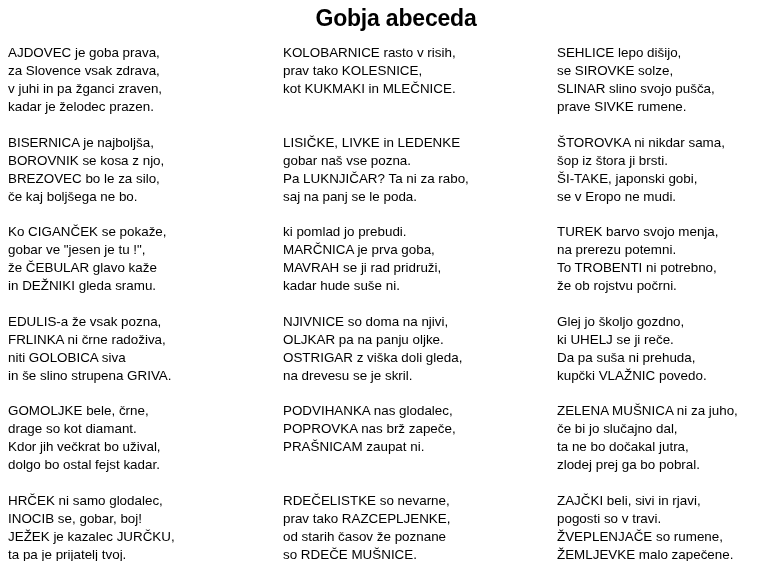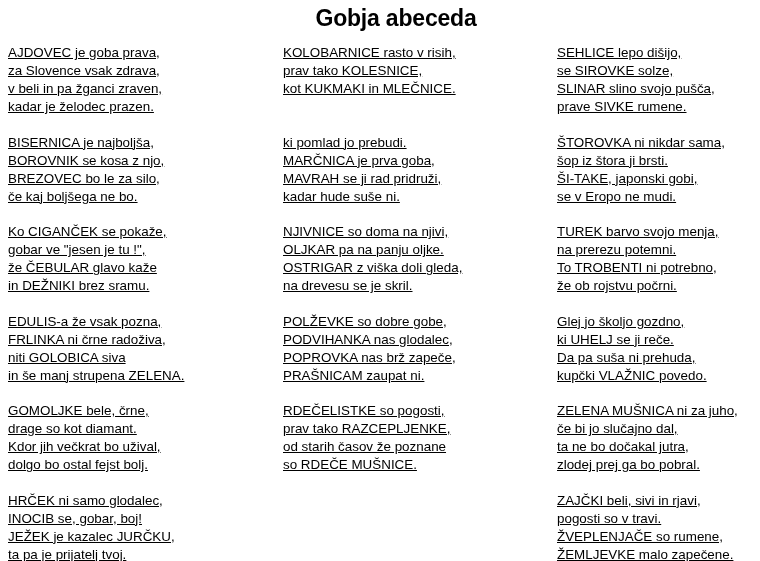--- a/index.html
+++ b/index.html
@@ -9,96 +9,101 @@
     }
     .title {
       position: absolute; left: 16px; top: 4px; width: 760px; text-align: center;
       font-family: "Liberation Sans", sans-serif;
       font-weight: bold; font-size: 23px; line-height: 28px; letter-spacing: -0.2px;
     }
     .col { position: absolute; top: 44px; width: 270px; }
     .col.c0 { left: 8px; }
     .col.c1 { left: 283px; }
     .col.c2 { left: 557px; }
-    .stanza { height: 89.5px; text-decoration: underline; }
+    .stanza { height: 89.5px; }
     .line {
       font-size: 13.4px; line-height: 18px; white-space: nowrap;
       font-family: "Liberation Sans", sans-serif;
     }
   </style>
 </head>
 <body>
 
 <div class="title">Gobja abeceda</div>
 
 <div id="columns">
     <div class="col c0">
       <div class="stanza">
         <div class="line">AJDOVEC je goba prava,</div>
         <div class="line">za Slovence vsak zdrava,</div>
-        <div class="line">v beli in pa žganci zraven,</div>
+        <div class="line">v juhi in pa žganci zraven,</div>
         <div class="line">kadar je želodec prazen.</div>
       </div>
       <div class="stanza">
         <div class="line">BISERNICA je najboljša,</div>
         <div class="line">BOROVNIK se kosa z njo,</div>
         <div class="line">BREZOVEC bo le za silo,</div>
         <div class="line">če kaj boljšega ne bo.</div>
       </div>
       <div class="stanza">
         <div class="line">Ko CIGANČEK se pokaže,</div>
         <div class="line">gobar ve "jesen je tu !",</div>
         <div class="line">že ČEBULAR glavo kaže</div>
-        <div class="line">in DEŽNIKI brez sramu.</div>
+        <div class="line">in DEŽNIKI gleda sramu.</div>
       </div>
       <div class="stanza">
         <div class="line">EDULIS-a že vsak pozna,</div>
         <div class="line">FRLINKA ni črne radoživa,</div>
         <div class="line">niti GOLOBICA siva</div>
-        <div class="line">in še manj strupena ZELENA.</div>
+        <div class="line">in še slino strupena GRIVA.</div>
       </div>
       <div class="stanza">
         <div class="line">GOMOLJKE bele, črne,</div>
         <div class="line">drage so kot diamant.</div>
         <div class="line">Kdor jih večkrat bo užival,</div>
-        <div class="line">dolgo bo ostal fejst bolj.</div>
+        <div class="line">dolgo bo ostal fejst kadar.</div>
       </div>
       <div class="stanza">
         <div class="line">HRČEK ni samo glodalec,</div>
         <div class="line">INOCIB se, gobar, boj!</div>
         <div class="line">JEŽEK je kazalec JURČKU,</div>
         <div class="line">ta pa je prijatelj tvoj.</div>
       </div>
     </div>
     <div class="col c1">
       <div class="stanza">
         <div class="line">KOLOBARNICE rasto v risih,</div>
         <div class="line">prav tako KOLESNICE,</div>
         <div class="line">kot KUKMAKI in MLEČNICE.</div>
       </div>
       <div class="stanza">
+        <div class="line">LISIČKE, LIVKE in LEDENKE</div>
+        <div class="line">gobar naš vse pozna.</div>
+        <div class="line">Pa LUKNJIČAR? Ta ni za rabo,</div>
+        <div class="line">saj na panj se le poda.</div>
+      </div>
+      <div class="stanza">
         <div class="line">ki pomlad jo prebudi.</div>
         <div class="line">MARČNICA je prva goba,</div>
         <div class="line">MAVRAH se ji rad pridruži,</div>
         <div class="line">kadar hude suše ni.</div>
       </div>
       <div class="stanza">
         <div class="line">NJIVNICE so doma na njivi,</div>
         <div class="line">OLJKAR pa na panju oljke.</div>
         <div class="line">OSTRIGAR z viška doli gleda,</div>
         <div class="line">na drevesu se je skril.</div>
       </div>
       <div class="stanza">
-        <div class="line">POLŽEVKE so dobre gobe,</div>
         <div class="line">PODVIHANKA nas glodalec,</div>
         <div class="line">POPROVKA nas brž zapeče,</div>
         <div class="line">PRAŠNICAM zaupat ni.</div>
       </div>
       <div class="stanza">
-        <div class="line">RDEČELISTKE so pogosti,</div>
+        <div class="line">RDEČELISTKE so nevarne,</div>
         <div class="line">prav tako RAZCEPLJENKE,</div>
         <div class="line">od starih časov že poznane</div>
         <div class="line">so RDEČE MUŠNICE.</div>
       </div>
     </div>
     <div class="col c2">
       <div class="stanza">
         <div class="line">SEHLICE lepo dišijo,</div>
         <div class="line">se SIROVKE solze,</div>
         <div class="line">SLINAR slino svojo pušča,</div>

